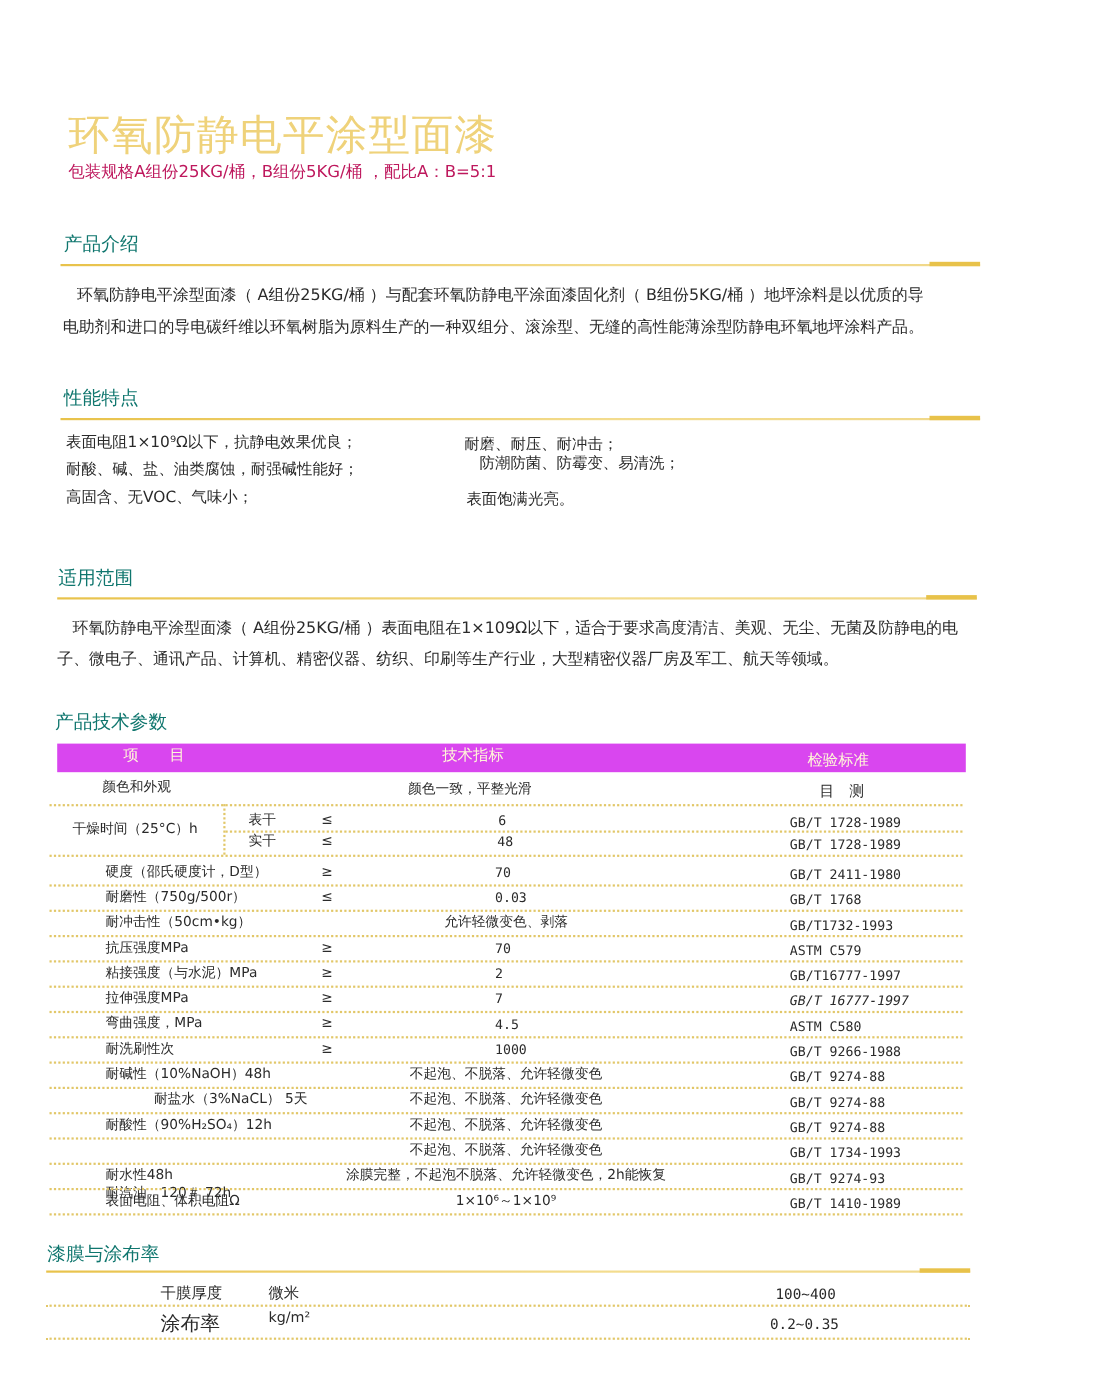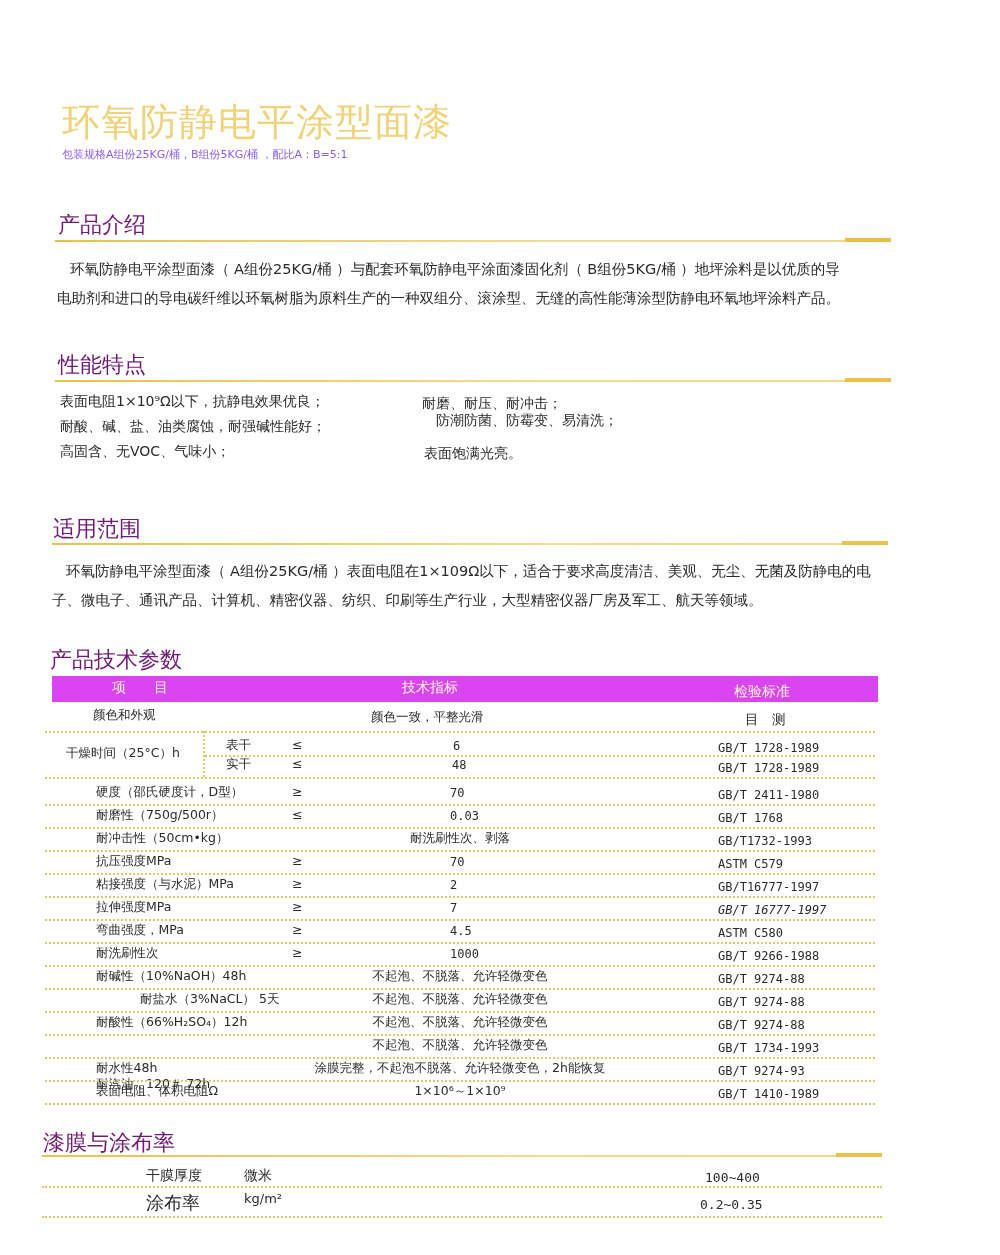--- a/index.html
+++ b/index.html
@@ -1,21 +1,21 @@
 <!DOCTYPE html>
 <html><head>
 <meta charset="utf-8">
 <style>
   html, body { margin: 0; padding: 0; background: #ffffff; }
   body { width: 1000px; height: 1255px; position: relative; overflow: hidden;
          font-family: "DejaVu Sans", "Liberation Sans", sans-serif; color: #2a2a2a; }
   .abs { position: absolute; }
   .main-title { left: 62px; top: 97px; font-size: 38px; color: #efd27a; letter-spacing: 1px; white-space: nowrap; }
-  .subtitle { left: 62px; top: 147px; font-size: 11px; color: #8b5cf6; white-space: nowrap; }
-  .sec-title { font-size: 22px; color: #701a75; white-space: nowrap; }
+  .subtitle { left: 62px; top: 147px; font-size: 15px; color: #be185d; white-space: nowrap; }
+  .sec-title { font-size: 17px; color: #0f766e; white-space: nowrap; }
   .sec-line { height: 2px; background: linear-gradient(to right, #e8c24a, #f3dc8e 60%, #f0d88a); }
   .sec-line .cap { position: absolute; right: 0; top: -2px; width: 46px; height: 4px; background: #e8c24a; }
   .para { font-size: 14.5px; line-height: 30px; color: #2a2a2a; }
   .feat { font-size: 14px; color: #2a2a2a; white-space: nowrap; }
   .thead { left: 52px; top: 676px; width: 826px; height: 26px; background: #d946ef; }
   .th { position: absolute; top: 0; line-height: 22px; color: #fff6d8; font-size: 14px; white-space: nowrap; }
   .dotline { height: 0; border-top: 2px dotted #e2c768; }
   .vdot { width: 0; border-left: 2px dotted #e2c768; }
   .cell { font-size: 12.5px; color: #2a2a2a; white-space: nowrap; }
   .mono { font-family: "DejaVu Sans Mono", "Liberation Mono", monospace; font-size: 12px; }
@@ -82,21 +82,21 @@
     <div class="abs cell mono" style="left:450px;top:786px;">70</div>
     <div class="abs cell mono" style="left:718px;top:788px;">GB/T 2411-1980</div>
     <div class="abs dotline" style="left:45px;top:804px;width:830px;"></div>
     <div class="abs cell" style="left:96px;top:807px;">耐磨性（750g/500r）</div>
     <div class="abs cell" style="left:292px;top:807px;">≤</div>
     <div class="abs cell mono" style="left:450px;top:809px;">0.03</div>
     <div class="abs cell mono" style="left:718px;top:811px;">GB/T 1768</div>
     <div class="abs dotline" style="left:45px;top:827px;width:830px;"></div>
     <div class="abs cell" style="left:96px;top:830px;">耐冲击性（50cm•kg）</div>
     <div class="abs cell" style="left:292px;top:830px;"></div>
-    <div class="abs cell" style="left:260px;width:400px;text-align:center;top:830px;">耐洗刷性次、剥落</div>
+    <div class="abs cell" style="left:260px;width:400px;text-align:center;top:830px;">允许轻微变色、剥落</div>
     <div class="abs cell mono" style="left:718px;top:834px;">GB/T1732-1993</div>
     <div class="abs dotline" style="left:45px;top:850px;width:830px;"></div>
     <div class="abs cell" style="left:96px;top:853px;">抗压强度MPa</div>
     <div class="abs cell" style="left:292px;top:853px;">≥</div>
     <div class="abs cell mono" style="left:450px;top:855px;">70</div>
     <div class="abs cell mono" style="left:718px;top:857px;">ASTM C579</div>
     <div class="abs dotline" style="left:45px;top:873px;width:830px;"></div>
     <div class="abs cell" style="left:96px;top:876px;">粘接强度（与水泥）MPa</div>
     <div class="abs cell" style="left:292px;top:876px;">≥</div>
     <div class="abs cell mono" style="left:450px;top:878px;">2</div>
@@ -120,21 +120,21 @@
     <div class="abs cell" style="left:96px;top:968px;">耐碱性（10%NaOH）48h</div>
     <div class="abs cell" style="left:292px;top:968px;"></div>
     <div class="abs cell" style="left:260px;width:400px;text-align:center;top:968px;">不起泡、不脱落、允许轻微变色</div>
     <div class="abs cell mono" style="left:718px;top:972px;">GB/T 9274-88</div>
     <div class="abs dotline" style="left:45px;top:988px;width:830px;"></div>
     <div class="abs cell" style="left:96px;top:991px;margin-left:44px;">耐盐水（3%NaCL） 5天</div>
     <div class="abs cell" style="left:292px;top:991px;"></div>
     <div class="abs cell" style="left:260px;width:400px;text-align:center;top:991px;">不起泡、不脱落、允许轻微变色</div>
     <div class="abs cell mono" style="left:718px;top:995px;">GB/T 9274-88</div>
     <div class="abs dotline" style="left:45px;top:1011px;width:830px;"></div>
-    <div class="abs cell" style="left:96px;top:1014px;">耐酸性（66%H₂SO₄）12h</div>
+    <div class="abs cell" style="left:96px;top:1014px;">耐酸性（90%H₂SO₄）12h</div>
     <div class="abs cell" style="left:292px;top:1014px;"></div>
     <div class="abs cell" style="left:260px;width:400px;text-align:center;top:1014px;">不起泡、不脱落、允许轻微变色</div>
     <div class="abs cell mono" style="left:718px;top:1018px;">GB/T 9274-88</div>
     <div class="abs dotline" style="left:45px;top:1034px;width:830px;"></div>
     <div class="abs cell" style="left:96px;top:1037px;margin-top:39px;">耐汽油，120＃  72h</div>
     <div class="abs cell" style="left:292px;top:1037px;"></div>
     <div class="abs cell" style="left:260px;width:400px;text-align:center;top:1037px;">不起泡、不脱落、允许轻微变色</div>
     <div class="abs cell mono" style="left:718px;top:1041px;">GB/T 1734-1993</div>
     <div class="abs dotline" style="left:45px;top:1057px;width:830px;"></div>
     <div class="abs cell" style="left:96px;top:1060px;">耐水性48h</div>

